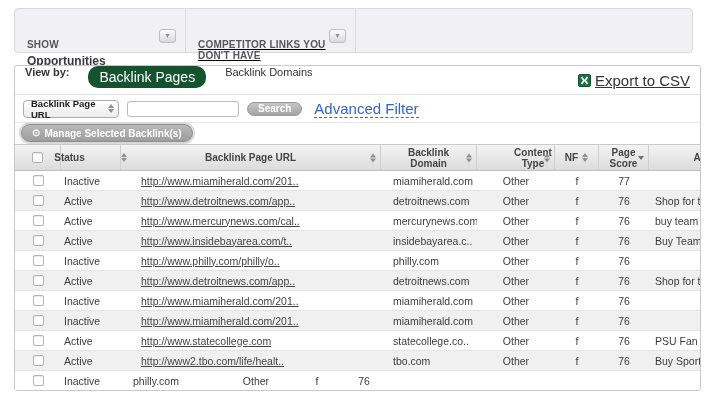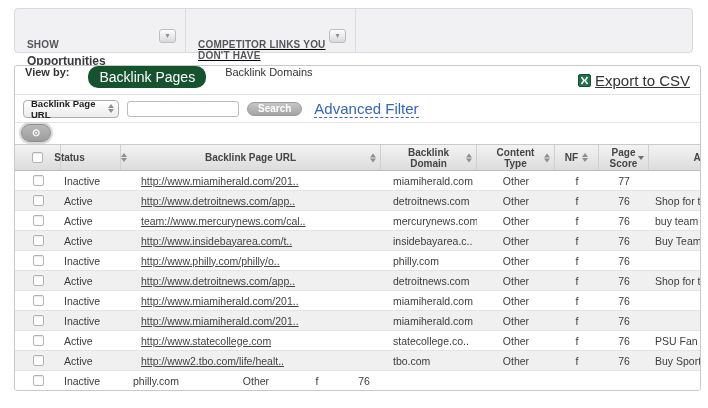--- a/index.html
+++ b/index.html
@@ -52,21 +52,21 @@
 
   
   .thead { display:flex; width:730px; height:27px;
     background:linear-gradient(#f3f3f3,#dcdcdc); border-top:1px solid #c9c9c9;
     border-bottom:1px solid #bdbdbd; font-size:10px; font-weight:bold; color:#454545; }
   .th { position:relative; display:flex; align-items:center; justify-content:center;
     border-right:1px solid #cfcfcf; text-align:center; line-height:1.1; cursor:pointer; }
   .th:last-child { border-right:none; }
   .c-check{width:46px;flex:none;} .c-status{width:60px;flex:none;gap:32px;}
   .c-url{width:260px;flex:none;} .c-domain{width:96px;flex:none;}
-  .c-ctype{width:78px;flex:none;} .c-nf{width:44px;flex:none;}
+  .c-ctype{width:78px;flex:none;justify-content:flex-end;} .c-nf{width:44px;flex:none;}
   .c-score{width:50px;flex:none;} .c-anchor{width:96px;flex:none;}
   .th-label { max-width:58px; }
   .sort { display:inline-flex; flex-direction:column; align-items:center; gap:1px; margin-left:4px; }
   .tri-up { width:0;height:0;border-left:3px solid transparent;border-right:3px solid transparent;
     border-bottom:4px solid #8f8f8f; }
   .tri-down { width:0;height:0;border-left:3px solid transparent;border-right:3px solid transparent;
     border-top:4px solid #8f8f8f; }
   .sort-right { position:absolute; right:4px; top:50%; transform:translateY(-50%); margin-left:0; }
   .tri-desc { border-top-color:#6f6f6f; }
 
@@ -125,20 +125,21 @@
       </span>
     </div>
     <input class="searchbox" type="text" placeholder="" style="">
     <button class="search-btn">Search</button>
     <a class="adv-link" href="#">Advanced Filter</a>
   </div>
 
   <div class="manage-row">
     <button class="manage-btn">
       <span class="manage-icon">⊙</span>
+      <span>Manage Selected Backlink(s)</span>
     </button>
   </div>
 
   <div class="thead">
     <div class="th c-check">
       <span class="cb"></span>
     </div>
     <div class="th c-status">
       <span class="th-label">Status</span>
       <span class="sort">
@@ -215,21 +216,21 @@
     <div class="td c-score">76</div>
     <div class="td c-anchor">Shop for t</div>
   </div>
 
   <div class="tr">
     <div class="td c-check">
       <span class="cb"></span>
     </div>
     <div class="td c-status">Active</div>
     <div class="td c-url">
-      <a href="#">team://www.mercurynews.com/cal..</a>
+      <a href="#">http://www.mercurynews.com/cal..</a>
     </div>
     <div class="td c-domain">mercurynews.com</div>
     <div class="td c-ctype">Other</div>
     <div class="td c-nf">f</div>
     <div class="td c-score">76</div>
     <div class="td c-anchor">buy team</div>
   </div>
 
   <div class="tr alt">
     <div class="td c-check">

